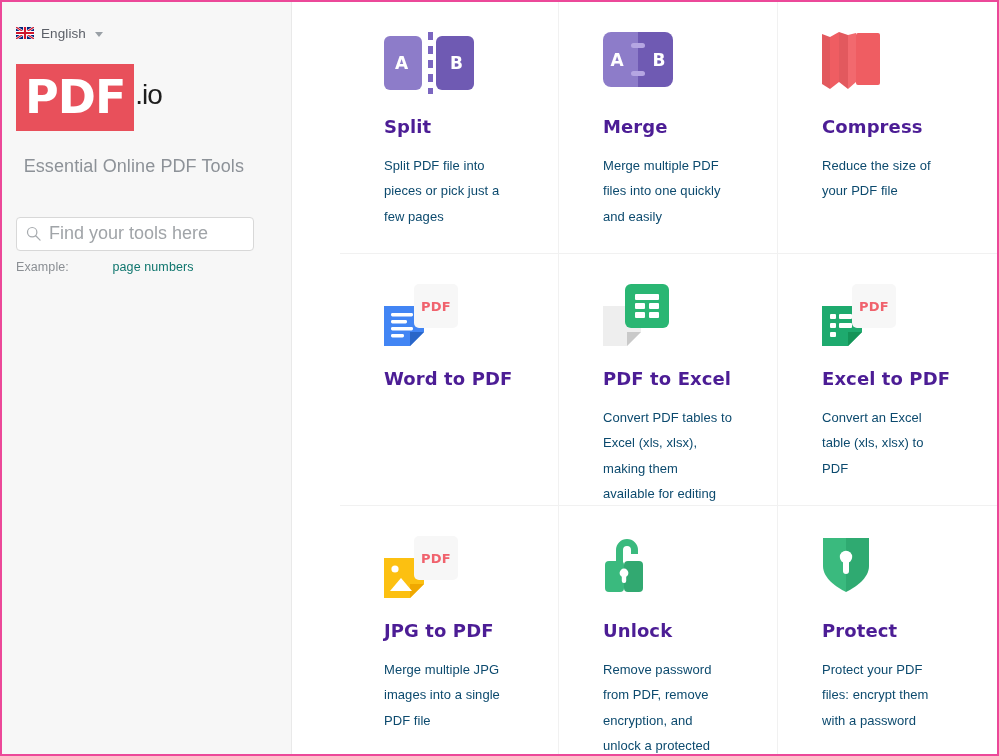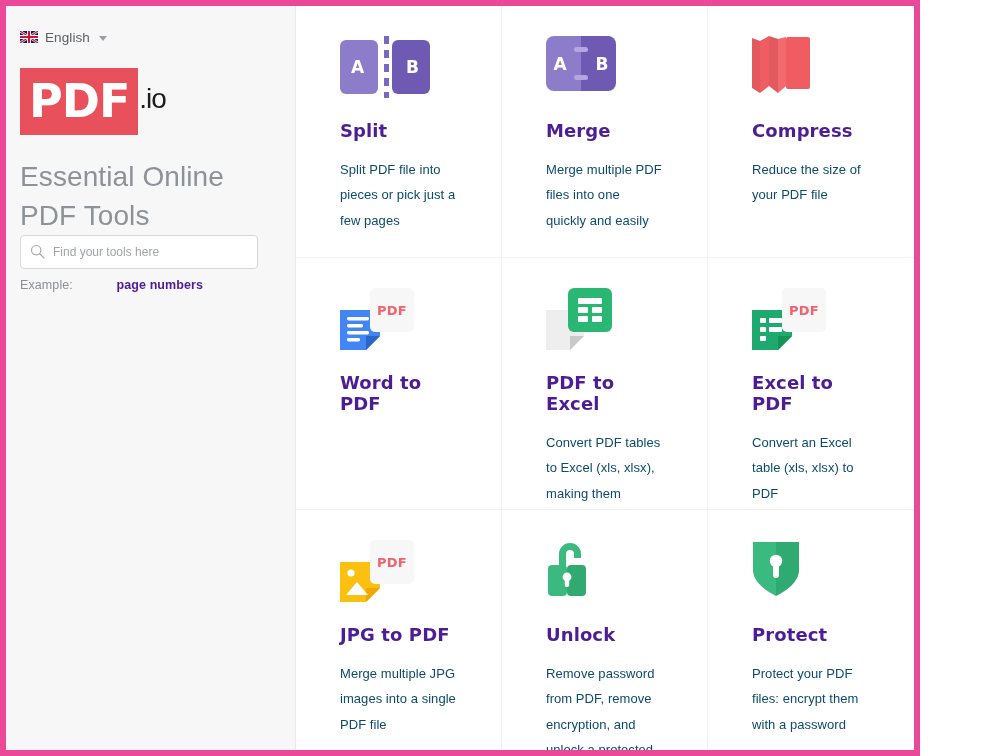--- a/index.html
+++ b/index.html
@@ -4,25 +4,26 @@
 <style>
   * { box-sizing: border-box; margin: 0; padding: 0; }
   html, body {
     width: 999px; height: 756px;
     background: #ffffff;
     font-family: "Liberation Sans", sans-serif;
     overflow: hidden;
   }
   #window {
     position: relative;
-    width: 920px; height: 756px;
+    width: 999px; height: 756px;
     background: #ffffff;
-    border: 6px solid #ec4899;
+    border: 2px solid #ec4899;
     display: flex;
     overflow: hidden;
+    gap: 48px;
   }
 
   
   #sidebar {
     width: 290px;
     flex: 0 0 290px;
     background: #f7f7f7;
     border-right: 1px solid #e9e9e9;
     padding: 22px 14px 0 14px;
     position: relative;
@@ -79,61 +80,63 @@
     color: #1d1d1d;
     font-family: "Liberation Sans", sans-serif;
     font-weight: 300;
     line-height: 1;
     letter-spacing: -1px;
     margin-left: 1px;
     padding-bottom: 4px;
   }
 
   .tagline {
-    font-size: 28px;
+    font-size: 18px;
     color: #8d9298;
     font-weight: 400;
     line-height: 1.38;
     letter-spacing: .1px;
+    margin-bottom: 38px;
     max-width: 228px;
+    text-align: right;
   }
 
   .search-wrap {
     position: relative;
     width: 238px;
     height: 34px;
     margin-bottom: 9px;
   }
   .search-input {
     width: 100%;
     height: 100%;
     border: 1px solid #d8d8d8;
     border-radius: 4px;
     background: #ffffff;
     padding: 0 10px 0 32px;
-    font-size: 12px;
+    font-size: 18px;
     color: #4d7c0f;
     font-family: "Liberation Sans", sans-serif;
     outline: none;
   }
   .search-input::placeholder { color: #a0a4a8; }
   .search-icon {
     position: absolute;
     left: 10px; top: 9px;
     width: 15px; height: 15px;
     pointer-events: none;
   }
   .example-line {
     font-size: 12.5px;
     color: #8b8f94;
     letter-spacing: .1px;
   }
   .example-line .ex-term {
-    color: #4c1d95;
-    font-weight: 700;
+    color: #0f766e;
+    font-weight: 400;
     cursor: pointer;
     padding-left: 40px;
   }
 
   
   #grid {
     flex: 1 1 auto;
     display: grid;
     grid-template-columns: repeat(3, 1fr);
     grid-auto-rows: 252px;

